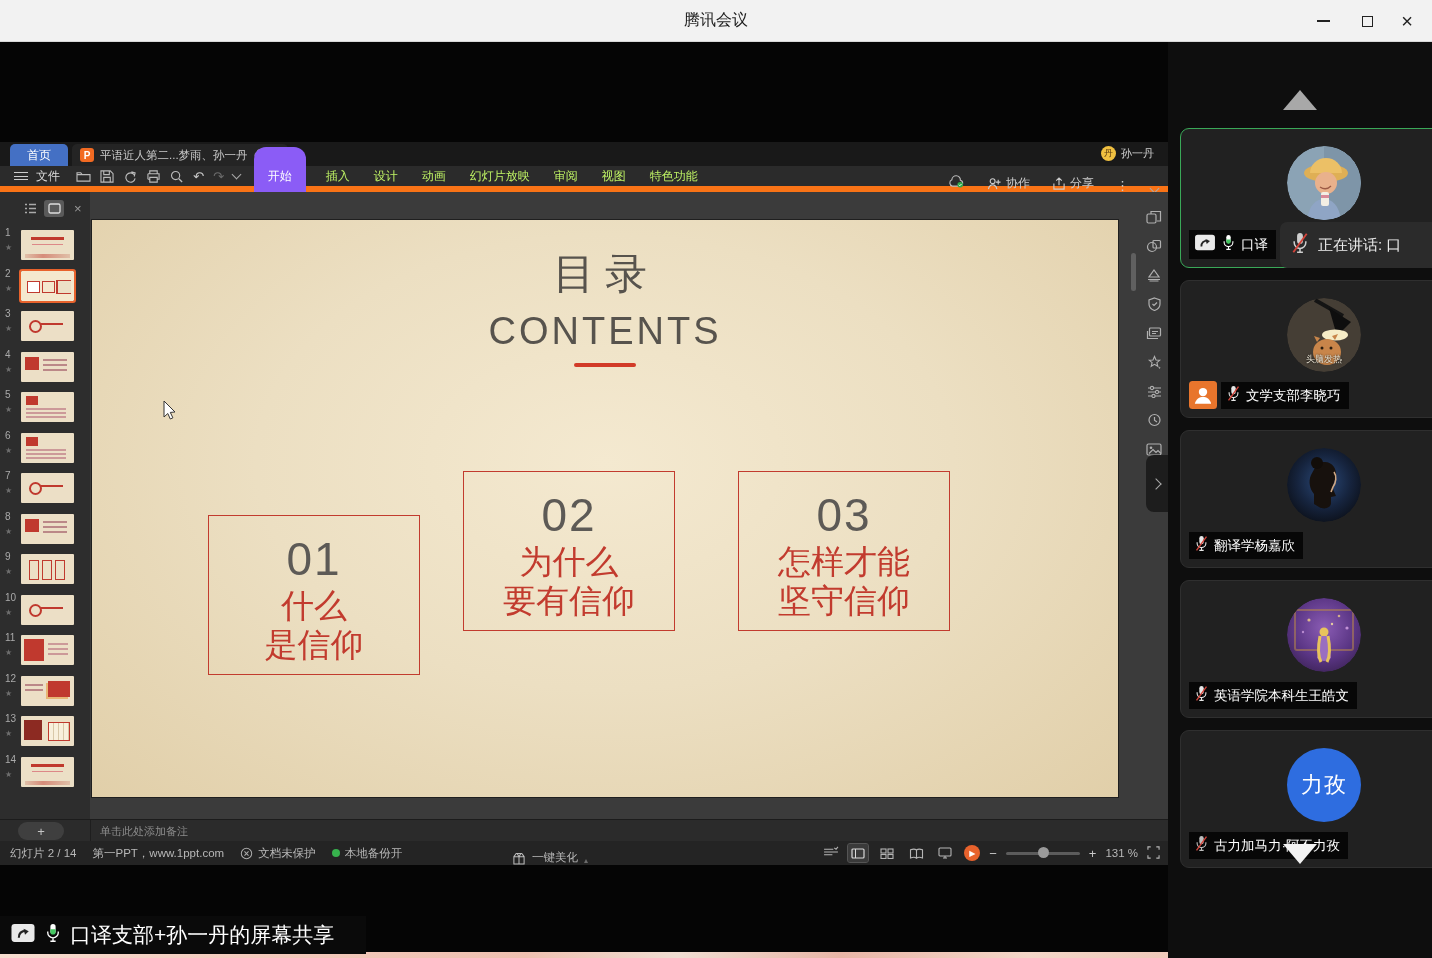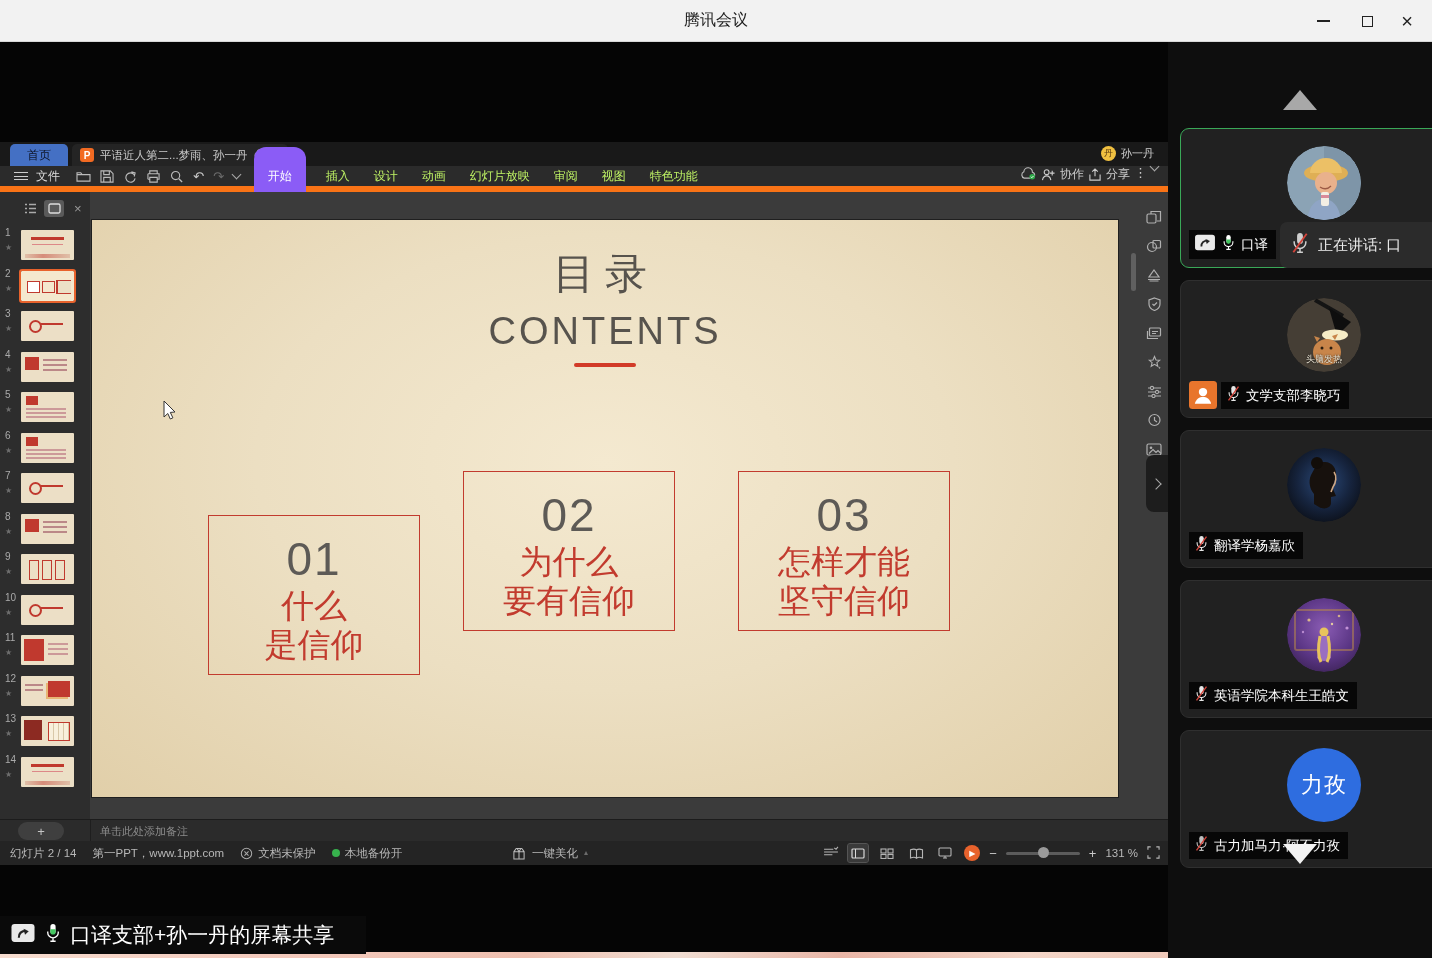--- a/index.html
+++ b/index.html
@@ -12,21 +12,21 @@
   #btn-min { right:92px; } #btn-max { right:48px; } #btn-close { right:8px; font-size:20px; }
   #btn-min i { display:block; width:13px; border-bottom:2px solid #222; }
   #btn-max i { display:block; width:11px; height:11px; border:1.6px solid #222; }
 
   
   #stage { position:absolute; top:42px; left:0; width:1432px; height:916px; background:#050505; }
 
   
   #wps { position:absolute; top:100px; left:0; width:1168px; height:723px; background:#2b2b2b; }
   .tabbar { position:absolute; top:0; left:0; right:0; height:24px; background:#191919; }
-  .tab-home { position:absolute; left:10px; top:2px; width:58px; height:22px; background:#4470c4; border-radius:5px 5px 0 0; color:#0f172a; font-size:12px; display:flex; align-items:center; justify-content:center; }
+  .tab-home { position:absolute; left:10px; top:2px; width:58px; height:22px; background:#4470c4; border-radius:5px 5px 0 0; color:#ffffff; font-size:12px; display:flex; align-items:center; justify-content:center; }
   .tab-doc { position:absolute; left:72px; top:2px; height:22px; background:#242424; border-radius:5px 5px 0 0; display:flex; align-items:center; gap:6px; padding:0 8px; }
   .tab-doc .picon { width:14px; height:14px; background:#f26a22; border-radius:3px; color:#fff; font-size:10px; font-weight:bold; display:flex; align-items:center; justify-content:center; }
   .tab-doc .dlabel { font-size:11.5px; color:#c8c8c8; white-space:nowrap; }
   .tab-doc .ticon { color:#9a9a9a; font-size:12px; }
   .tab-add { position:absolute; left:282px; top:3px; color:#bbb; font-size:15px; width:18px; text-align:center; }
   .tab-user { position:absolute; right:14px; top:4px; display:flex; align-items:center; gap:5px; }
   .tab-user .uav { width:15px; height:15px; border-radius:50%; background:#f0c040; color:#5a3a10; font-size:9px; display:flex; align-items:center; justify-content:center; }
   .tab-user .uname { font-size:11px; color:#cfcfcf; }
 
   .ribbon { position:absolute; top:24px; left:0; right:0; height:26px; background:#2b2b2b; border-bottom:6px solid #f97316; display:flex; align-items:center; }
@@ -34,21 +34,21 @@
   .hamb { width:14px; margin-left:14px; }
   .hamb i { display:block; border-top:1.6px solid #ccc; margin:2.6px 0; }
   .r-file { color:#ddd; font-size:12px; margin-left:8px; }
   .qicons { display:flex; align-items:center; gap:9px; margin-left:16px; }
   .qicons svg { display:block; }
   .glyph { color:#c9c9c9; font-size:13px; line-height:1; }
   .glyph.dim { color:#6b6b6b; }
   .chev { display:inline-block; width:7px; height:7px; border-right:1.5px solid #aaa; border-bottom:1.5px solid #aaa; transform:rotate(45deg); margin-top:-3px; }
   .rtab { color:#bef264; font-size:12px; margin:0 12px; white-space:nowrap; }
   .rtab.active { background:#8b5cf6; color:#fff; border-radius:12px; padding:21px 14px; margin:0 8px 0 14px; }
-  .ribbon-right { position:absolute; right:10px; top:0; height:26px; display:flex; align-items:flex-start; gap:4px; }
+  .ribbon-right { position:absolute; right:10px; top:0; height:26px; display:flex; align-items:flex-end; gap:22px; }
   .rr-item { display:flex; align-items:center; gap:4px; color:#ccc; font-size:12px; }
 
   
   .editor { position:absolute; top:50px; left:0; right:0; height:627px; background:#3b3b3b; }
   .thumbpanel { position:absolute; left:0; top:0; width:90px; height:627px; background:#2d2d2d; }
   .panel-tools { position:absolute; top:8px; left:20px; display:flex; align-items:center; gap:4px; }
   .pt-btn { width:20px; height:17px; border-radius:3px; display:flex; align-items:center; justify-content:center; }
   .pt-btn.sel { background:#5a5a5a; }
   .pt-close { color:#999; font-size:13px; margin-left:6px; }
   .thumbs { position:absolute; top:34px; left:0; right:0; }
@@ -95,21 +95,21 @@
 
   
   .notesrow { position:absolute; top:677px; left:0; right:0; height:22px; background:#2b2b2b; border-top:1px solid #1c1c1c; }
   .addslide { position:absolute; left:18px; top:2px; width:46px; height:18px; background:#3f3f3f; border-radius:9px; color:#c5c5c5; font-size:13px; display:flex; align-items:center; justify-content:center; }
   .notes-div { position:absolute; left:90px; top:0; bottom:0; width:1px; background:#1e1e1e; }
   .notes-ph { position:absolute; left:100px; top:0; line-height:22px; font-size:11px; color:#8d8d8d; }
   .statusbar { position:absolute; top:699px; left:0; right:0; height:24px; background:#242424; color:#b8b8b8; font-size:11.5px; }
   .sb-left { position:absolute; left:10px; top:0; height:24px; display:flex; align-items:center; gap:16px; }
   .sb-item { display:flex; align-items:center; gap:5px; white-space:nowrap; }
   .gdot { width:8px; height:8px; border-radius:50%; background:#37b24d; display:inline-block; }
-  .sb-center { position:absolute; left:512px; top:0; height:24px; display:flex; align-items:center; gap:6px; }
+  .sb-center { position:absolute; left:512px; top:0; height:24px; display:flex; align-items:flex-end; gap:6px; }
   .sb-right { position:absolute; right:8px; top:0; height:24px; display:flex; align-items:center; gap:9px; }
   .view-ic { display:flex; align-items:center; justify-content:center; width:20px; height:18px; border-radius:2px; }
   .view-ic.sel { background:#3a3a3a; outline:1px solid #555; }
   .playbtn { width:16px; height:16px; border-radius:50%; background:#e8622c; color:#fff; font-size:8px; display:flex; align-items:center; justify-content:center; }
   .ztrack { position:relative; width:74px; height:3px; background:#5c5c5c; border-radius:2px; }
   .zthumb { position:absolute; left:44%; top:-4.5px; width:11px; height:11px; border-radius:50%; background:#9a9a9a; }
   .zlabel { font-size:11.5px; color:#b8b8b8; }
 
   
   #sidebar { position:absolute; left:1168px; top:0; width:264px; height:916px; background:#0e0e0e; }

